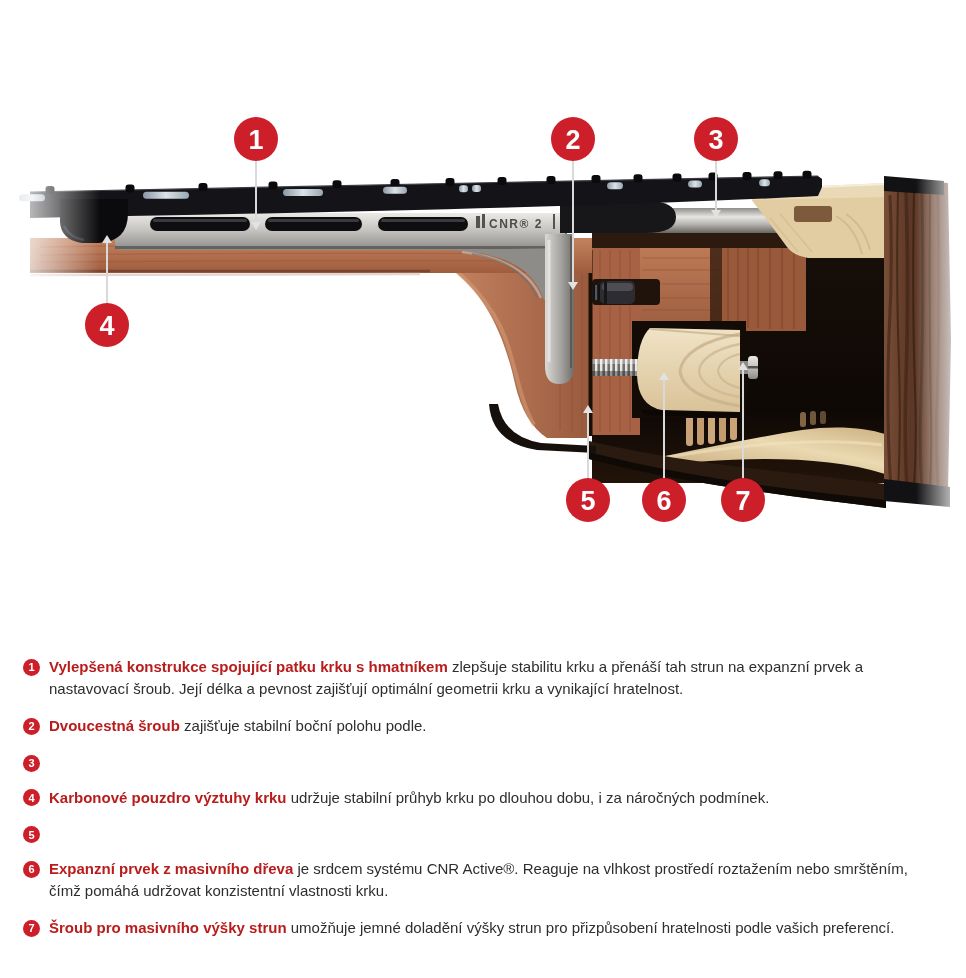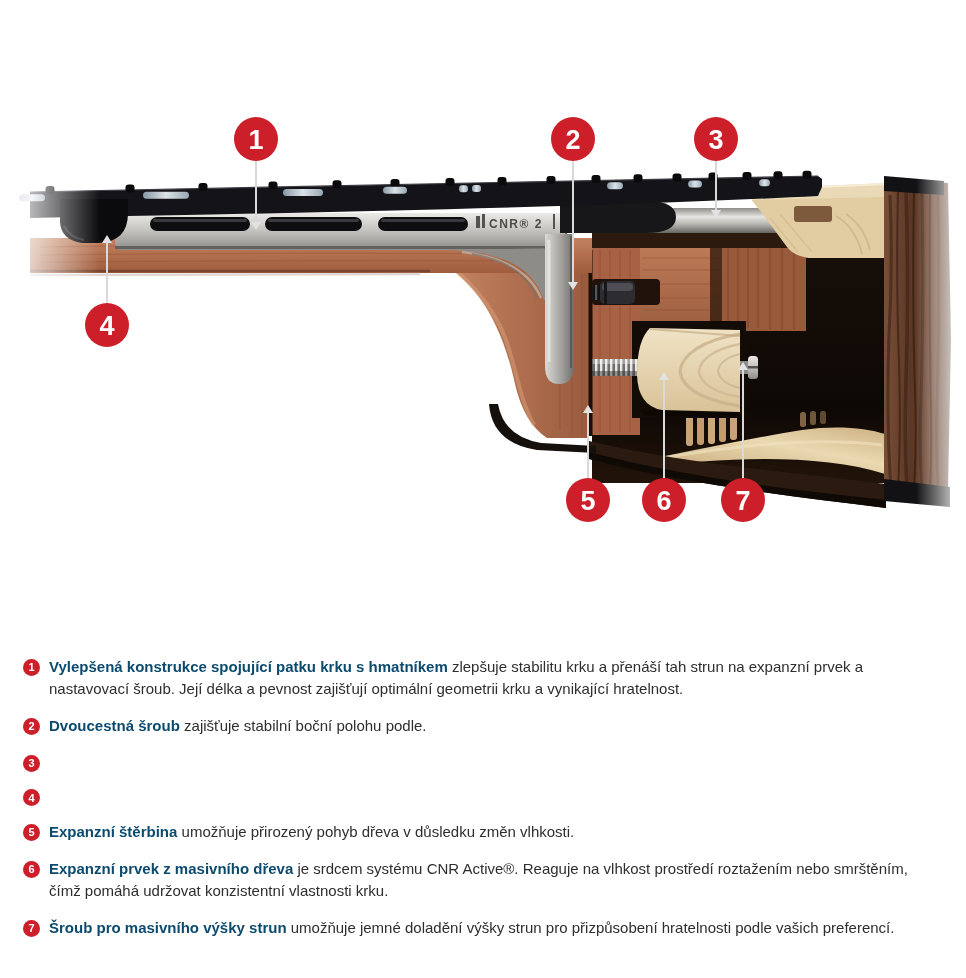--- a/index.html
+++ b/index.html
@@ -13,21 +13,21 @@
   .cnum{fill:#ffffff;font-family:"Liberation Sans",sans-serif;font-size:27px;font-weight:700;text-anchor:middle;}
   .stamp{fill:#4e4c48;font-family:"Liberation Sans",sans-serif;font-size:12px;font-weight:700;letter-spacing:1.5px;}
   
   .legend{position:absolute;left:23px;top:656px;width:912px;color:#2e2e2e;
           font-size:15px;line-height:22px;}
   .legend-item{display:flex;align-items:flex-start;gap:9px;margin-bottom:15px;}
   .lnum{flex:0 0 17px;width:17px;height:17px;border-radius:50%;background:#cd1f2a;color:#fff;
         font-size:11px;font-weight:700;display:inline-flex;align-items:center;justify-content:center;
         margin-top:2.5px;}
   .ltext{margin:0;max-width:896px;}
-  .ltext b{color:#0c4a6e;font-weight:700;}
+  .ltext b{color:#b91c1c;font-weight:700;}
 </style>
 </head>
 <body>
 
 <div class="stage">
 
 <svg class="diagram-svg" width="966" height="640" viewBox="0 0 966 640">
   <defs>
     <linearGradient id="gmetal" x1="0" y1="0" x2="0" y2="1">
       <stop offset="0" stop-color="#eceae7"></stop>
@@ -337,24 +337,24 @@
   </div>
   <div class="legend-item">
     <span class="lnum">2</span>
     <p class="ltext"><b>Dvoucestná šroub</b><span> zajišťuje stabilní boční polohu podle.</span></p>
   </div>
   <div class="legend-item">
     <span class="lnum">3</span>
   </div>
   <div class="legend-item">
     <span class="lnum">4</span>
+    <p class="ltext"><b>Karbonové pouzdro výztuhy krku</b><span> udržuje stabilní průhyb krku po dlouhou dobu, i za náročných podmínek.</span></p>
   </div>
   <div class="legend-item">
     <span class="lnum">5</span>
-    <p class="ltext"><b>Expanzní štěrbina</b><span> umožňuje přirozený pohyb dřeva v důsledku změn vlhkosti.</span></p>
   </div>
   <div class="legend-item">
     <span class="lnum">6</span>
     <p class="ltext"><b>Expanzní prvek z masivního dřeva</b><span> je srdcem systému CNR Active®. Reaguje na vlhkost prostředí roztažením nebo smrštěním, čímž pomáhá udržovat konzistentní vlastnosti krku.</span></p>
   </div>
   <div class="legend-item">
     <span class="lnum">7</span>
     <p class="ltext"><b>Šroub pro masivního výšky strun</b><span> umožňuje jemné doladění výšky strun pro přizpůsobení hratelnosti podle vašich preferencí.</span></p>
   </div>
 </div>

